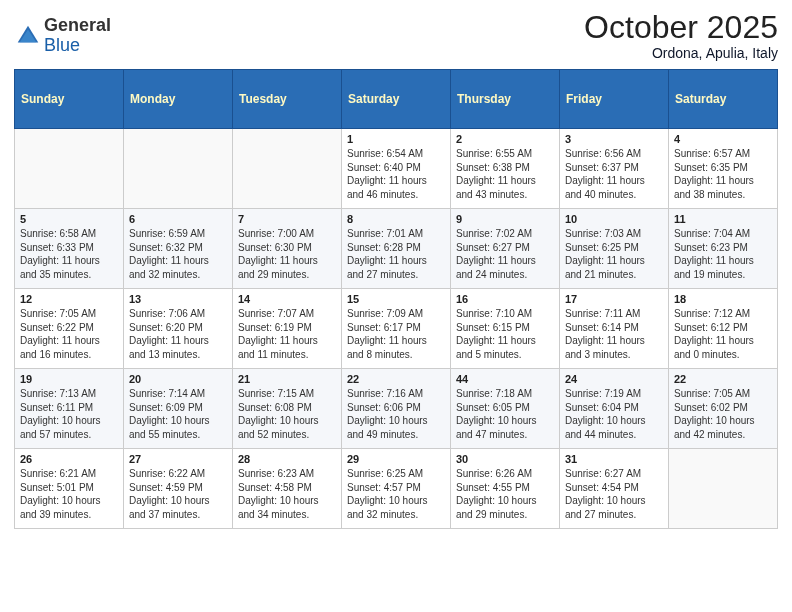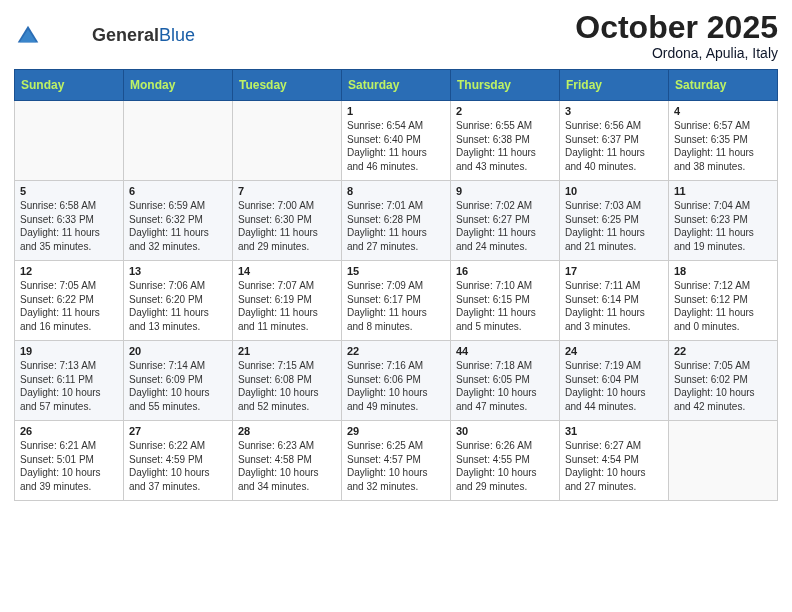--- a/index.html
+++ b/index.html
@@ -21,23 +21,22 @@
       align-items: center;
       margin-bottom: 8px;
     }
     .logo {
       display: flex;
       align-items: center;
       gap: 0;
     }
     .logo-text {
       display: flex;
-      flex-direction: row;
+      flex-direction: column;
       line-height: 1.1;
-      margin-left: 48px;
     }
     .logo-general {
       font-size: 18px;
       font-weight: bold;
       color: #333;
     }
     .logo-blue {
       font-size: 18px;
       font-weight: normal;
       color: #1a5fa8;
@@ -45,41 +44,41 @@
     .logo-icon {
       width: 28px;
       height: 28px;
       margin-right: 2px;
     }
     .title-block {
       text-align: right;
     }
     .month-title {
       font-size: 32px;
-      font-weight: bold;
+      font-weight: normal;
       color: #222;
       line-height: 1.1;
       margin-left: 20px;
     }
     .location {
       font-size: 14px;
       color: #0f172a;
     }
     .calendar {
       width: 100%;
       border-collapse: collapse;
       border: 1px solid #ccc;
     }
     .calendar th {
       background-color: #2a6db5;
-      color: #bef264;
+      color: #fef9c3;
       font-size: 12px;
       font-weight: bold;
       text-align: left;
-      padding: 8px 6px;
+      padding: 22px 6px;
       border: 1px solid #1a5090;
     }
     .calendar td {
       width: calc(100% / 7);
       vertical-align: top;
       padding: 4px 5px;
       font-size: 9.5px;
       color: #333;
       border: 1px solid #ccc;
       height: 80px;

